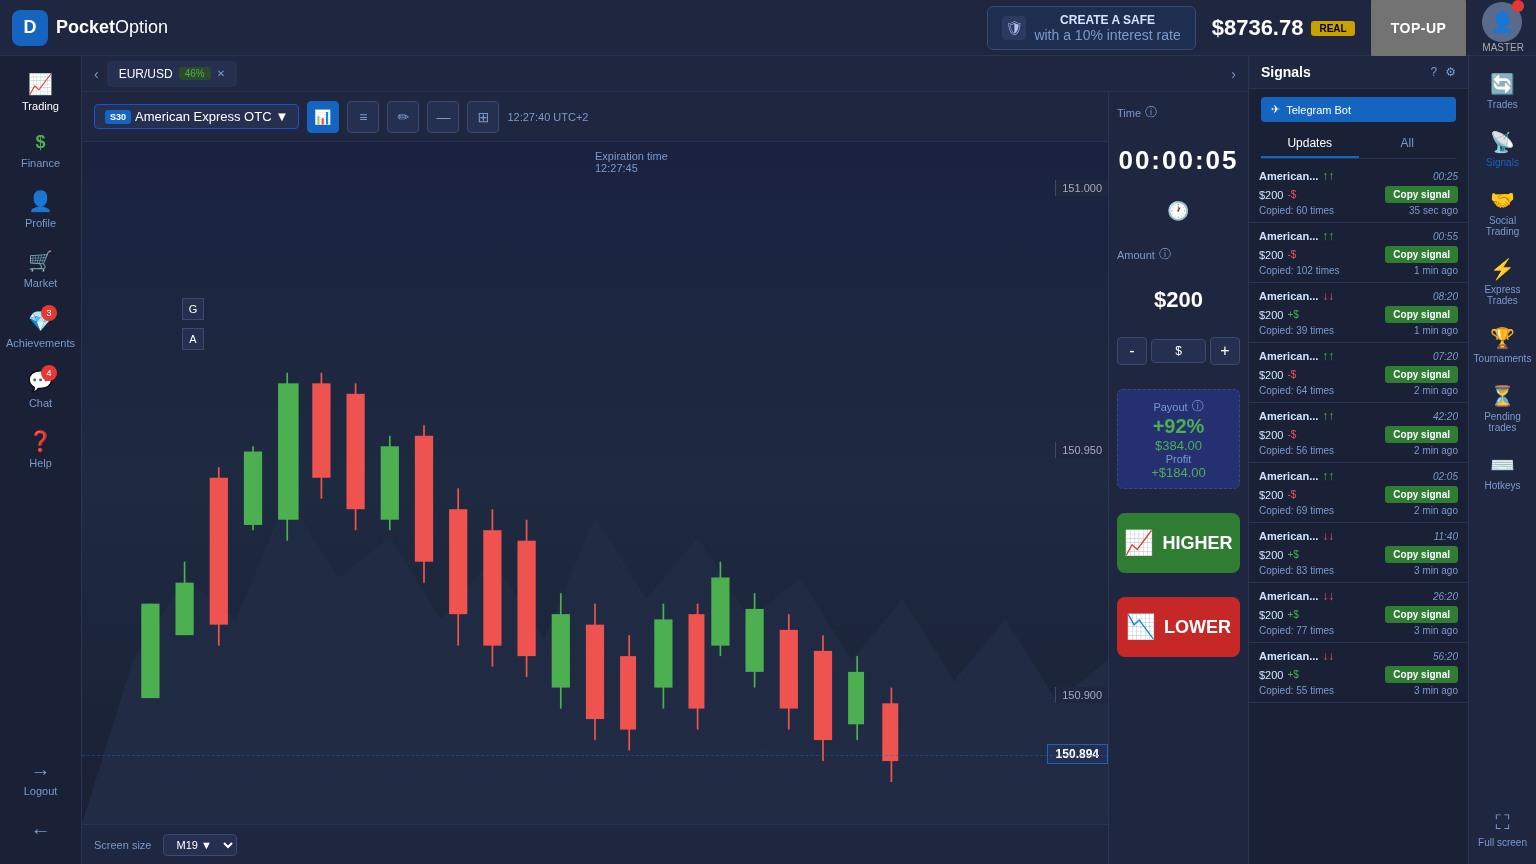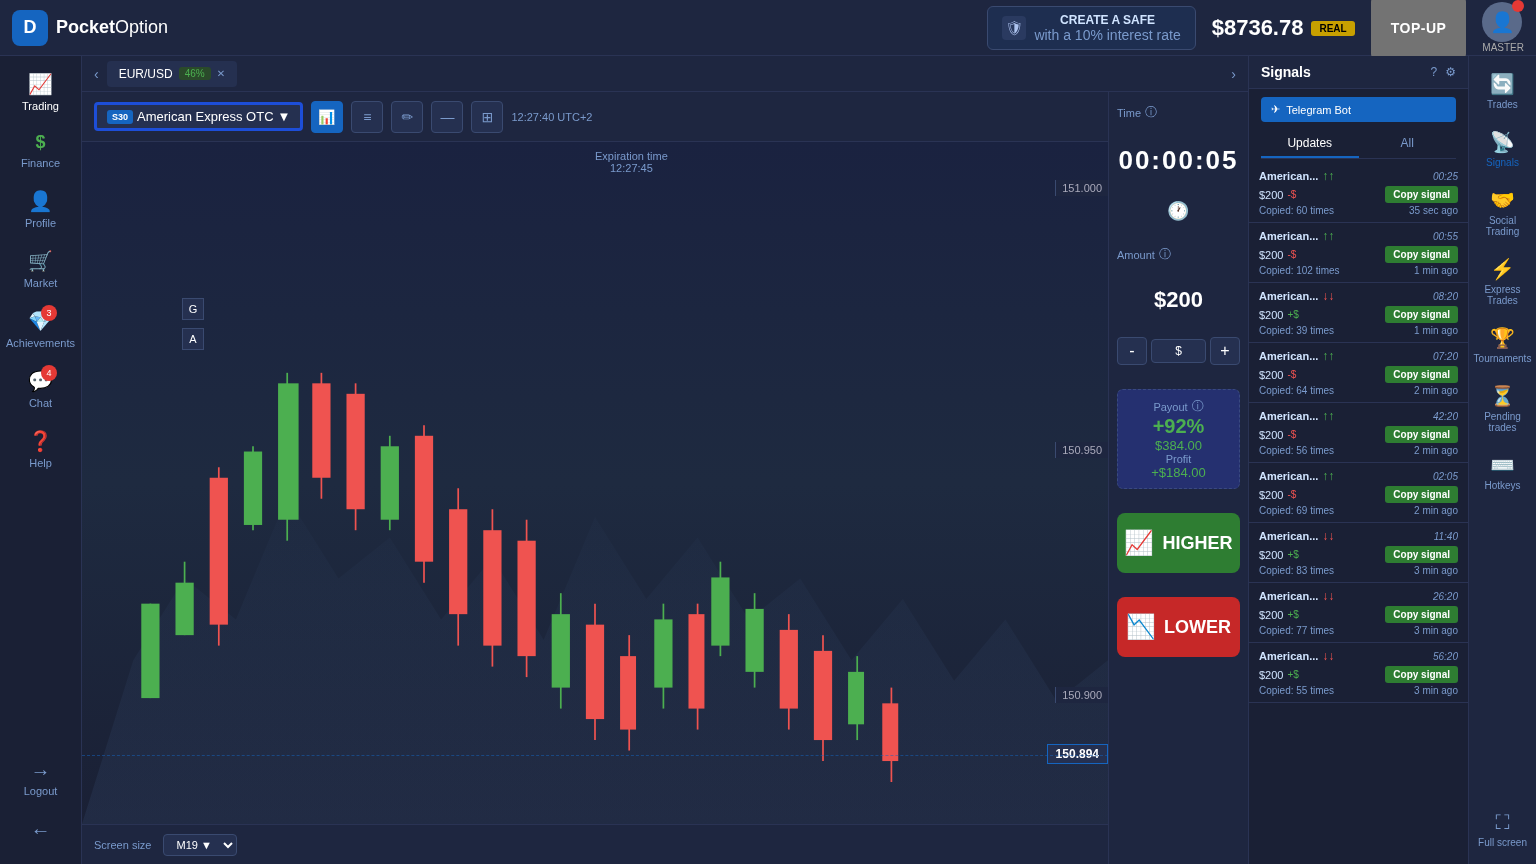--- a/index.html
+++ b/index.html
@@ -244,21 +244,21 @@
       display: flex;
       align-items: center;
       padding: 6px 12px;
       gap: 8px;
       background: #1e2640;
       border-bottom: 1px solid #2a3354;
       height: 50px;
     }
     .instrument-select {
       background: #253050;
-      border: 3px solid #1d4ed8;
+      border: 1px solid #1d4ed8;
       border-radius: 4px;
       color: #fff;
       padding: 4px 10px;
       font-size: 13px;
       cursor: pointer;
       display: flex;
       align-items: center;
       gap: 4px;
       min-width: 180px;
     }
@@ -334,21 +334,21 @@
       width: 100%;
       height: 100%;
     }
 
     .expiration-label {
       position: absolute;
       top: 8px;
       left: 50%;
       color: #7a9acc;
       font-size: 11px;
-      text-align: center;
+      text-align: left;
     }
 
     
     .chart-bottom-bar {
       height: 40px;
       background: #1e2640;
       border-top: 1px solid #2a3354;
       display: flex;
       align-items: center;
       padding: 0 12px;

